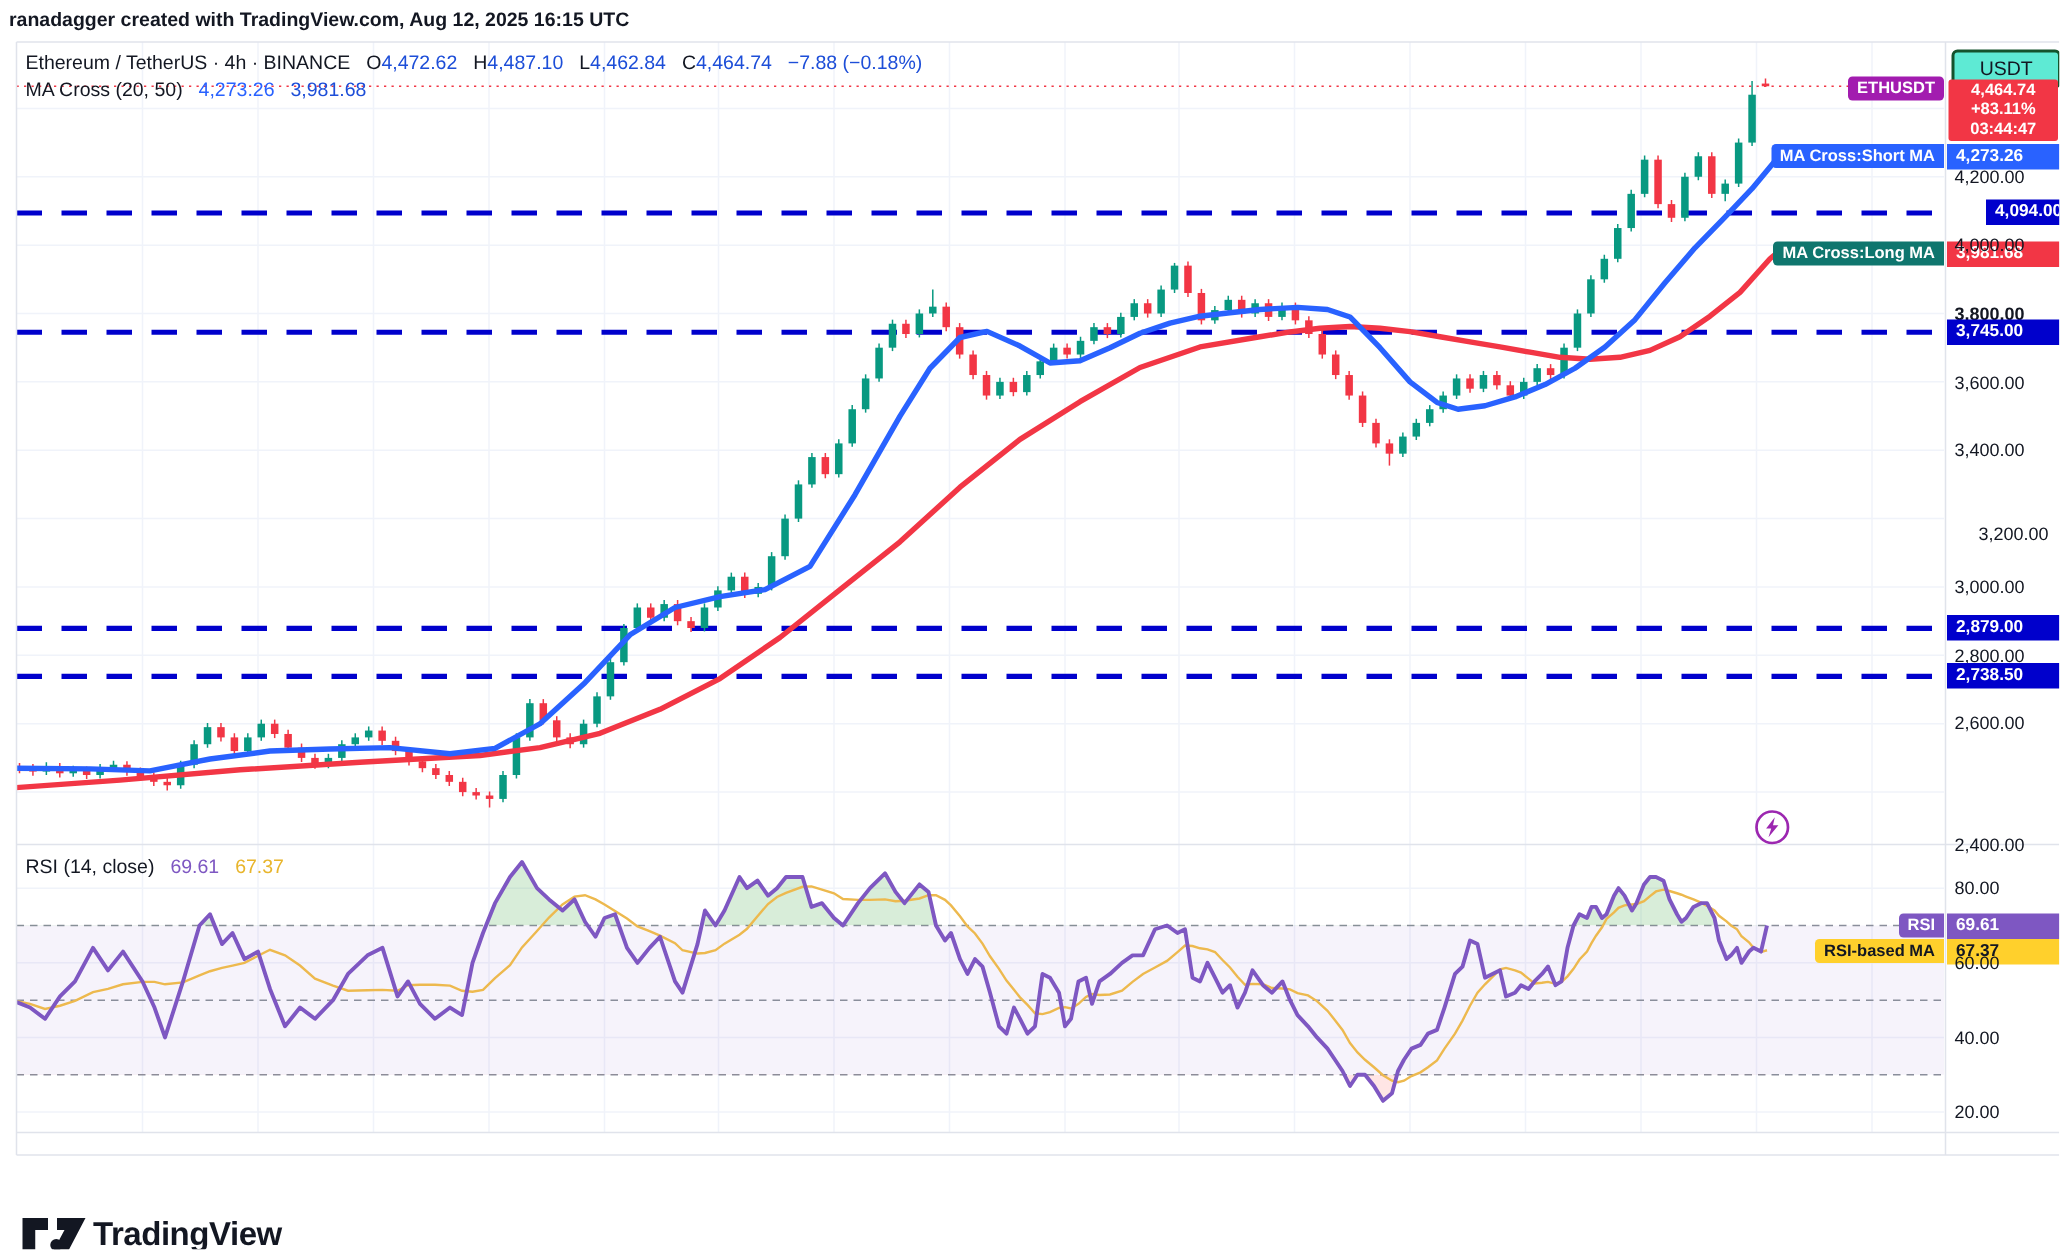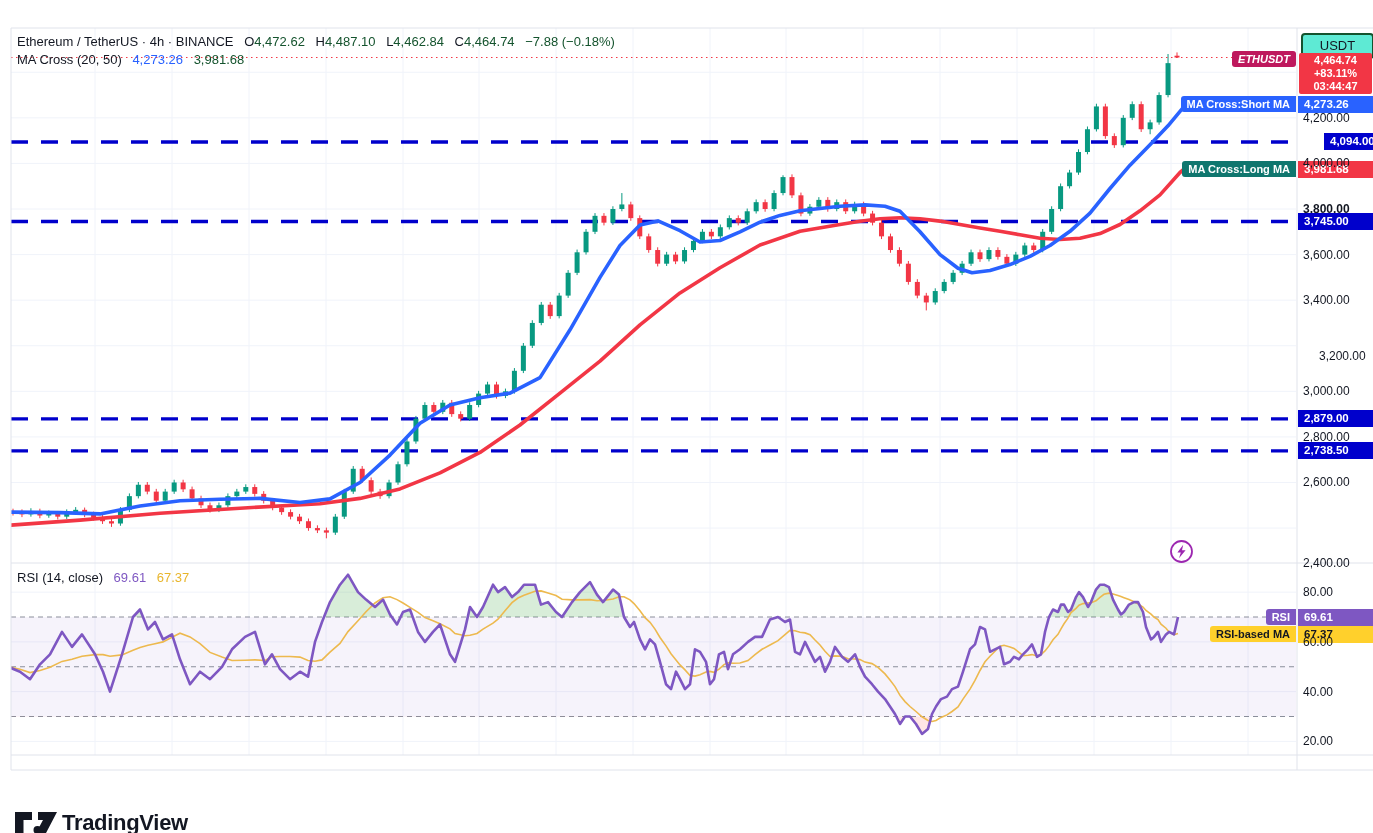--- a/index.html
+++ b/index.html
@@ -3,40 +3,41 @@
 <meta charset="utf-8">
 <style>
   html,body{margin:0;padding:0;background:#fff;}
   .stage{position:relative;width:1373px;height:833px;background:#fff;overflow:hidden;
          font-family:"Liberation Sans",sans-serif;color:#131722;}
   .abs{position:absolute;}
   .watermark{left:6px;top:5px;font-size:13px;font-weight:700;color:#131722;}
   .legend{left:17px;top:34px;font-size:13px;white-space:nowrap;}
   .legend2{left:17px;top:52px;font-size:13px;white-space:nowrap;}
   .rsi-legend{left:17px;top:570px;font-size:13px;white-space:nowrap;}
-  .red{color:#14532d;margin-top:48px;} .blue{color:#2962FF;} .purple{color:#7E57C2;} .yellow{color:#E8B52C;}
+  .red{color:#1d4ed8;margin-top:48px;} .blue{color:#2962FF;} .purple{color:#7E57C2;} .yellow{color:#E8B52C;}
   .sp{margin-left:7px;}
   .scale-lbl{position:absolute;left:1303px;font-size:12px;color:#131722;height:16px;line-height:16px;}
   .badge{position:absolute;font-size:11px;font-weight:700;color:#fff;height:16px;line-height:16px;
          padding:0 6px;border-radius:3px;white-space:nowrap;}
   .scale-val{position:absolute;left:1298px;width:75px;font-size:11.5px;font-weight:700;color:#fff;
              height:17px;line-height:17px;padding-left:6px;box-sizing:border-box;}
   .usdt-btn{left:1301px;top:33px;width:69px;height:22px;border:2px solid #14532d;border-radius:4px;
             text-align:center;line-height:22px;font-size:13px;color:#131722;background:#5eead4;}
   .countdown{left:1299px;top:53px;width:73px;background:#F23645;color:#fff;font-size:11px;
              font-weight:700;text-align:center;padding:1px 0;border-radius:2px;}
   .countdown div{line-height:13px;}
   .footer-logo{left:14px;top:810px;display:flex;align-items:center;gap:4px;}
   .footer-logo .word{font-size:22px;font-weight:700;color:#131722;letter-spacing:-0.3px;}
 </style>
 </head>
 <body>
 
 <div class="stage">
 
+  <div class="abs watermark">ranadagger created with TradingView.com, Aug 12, 2025 16:15 UTC</div>
 
   <svg id="cv" style="position:absolute;left:0;top:0;" width="1373" height="833" viewBox="0 0 1373 833">
       <g>
         <line x1="95" y1="28" x2="95" y2="755" stroke="#F0F3FA" stroke-width="1"></line>
         <line x1="172" y1="28" x2="172" y2="755" stroke="#F0F3FA" stroke-width="1"></line>
         <line x1="249" y1="28" x2="249" y2="755" stroke="#F0F3FA" stroke-width="1"></line>
         <line x1="326" y1="28" x2="326" y2="755" stroke="#F0F3FA" stroke-width="1"></line>
         <line x1="403" y1="28" x2="403" y2="755" stroke="#F0F3FA" stroke-width="1"></line>
         <line x1="479" y1="28" x2="479" y2="755" stroke="#F0F3FA" stroke-width="1"></line>
         <line x1="556" y1="28" x2="556" y2="755" stroke="#F0F3FA" stroke-width="1"></line>
@@ -386,21 +387,21 @@
   <div class="abs rsi-legend">
     <span>RSI (14, close)</span>
     <span class="sp purple">69.61</span>
     <span class="sp yellow">67.37</span>
   </div>
 
   <div id="price-scale" class="abs" style="left:1297px;top:28px;width:76px;height:727px;"></div>
 
   <div class="abs usdt-btn">USDT</div>
 
-  <div class="badge" style="right:77px;top:51px;background:#be185d;font-style:italic;">ETHUSDT</div>
+  <div class="badge" style="right:77px;top:51px;background:#a21caf;">ETHUSDT</div>
   <div class="abs countdown">
     <div>4,464.74</div>
     <div>+83.11%</div>
     <div>03:44:47</div>
   </div>
 
   <div class="badge" style="right:77px;top:96px;background:#2962FF;border-radius:3px 0 0 3px;">MA Cross:Short MA</div>
   <div class="scale-val" style="top:96px;background:#2962FF;">4,273.26</div>
 
   <div class="badge" style="right:77px;top:161px;background:#0f766e;border-radius:3px 0 0 3px;">MA Cross:Long MA</div>

